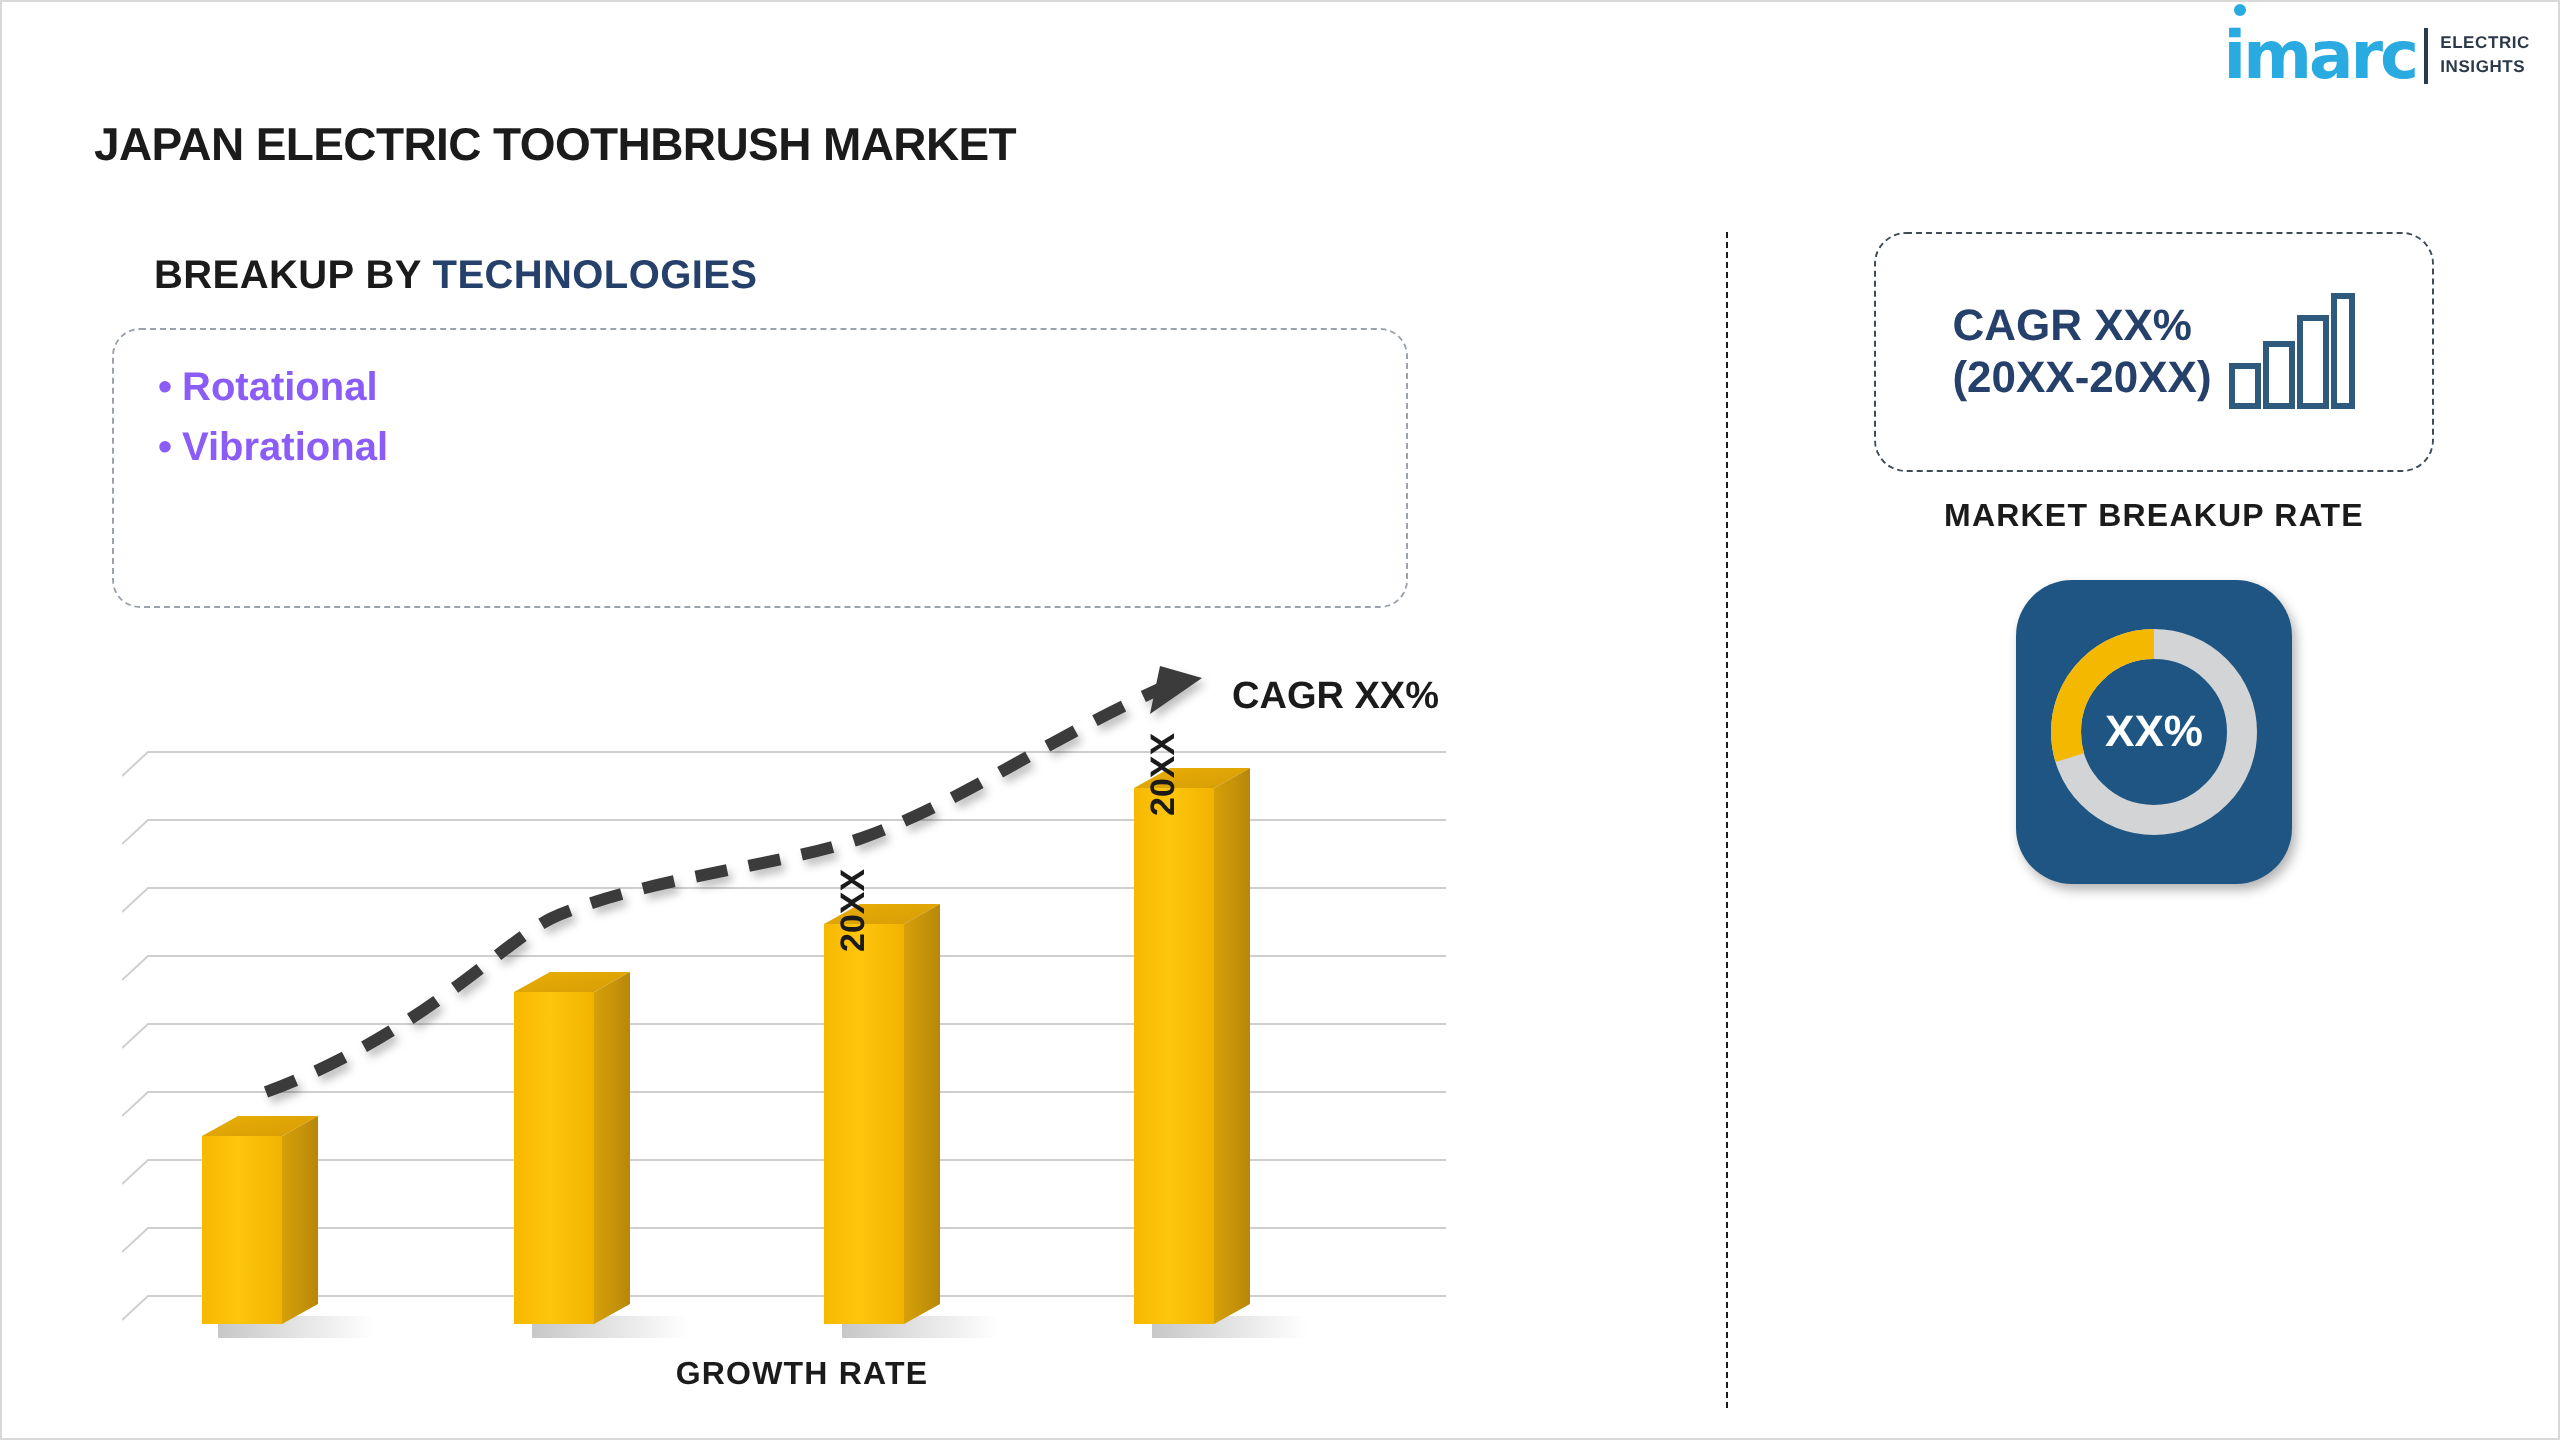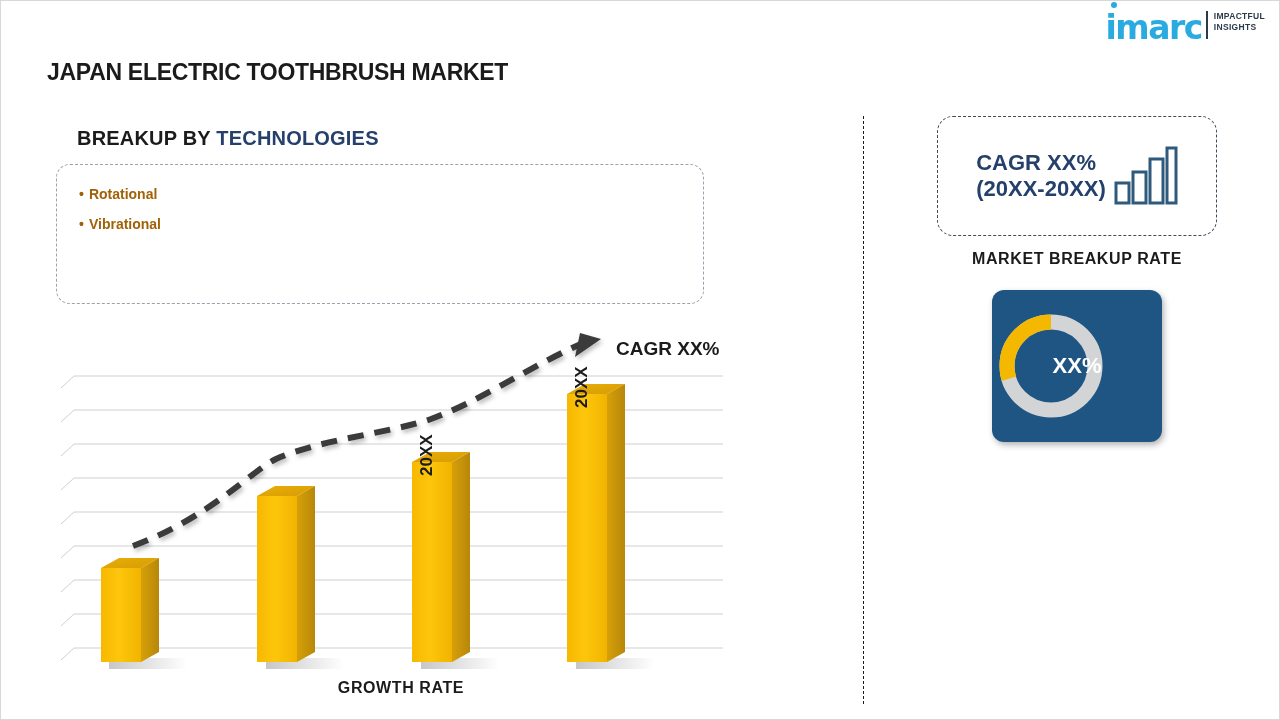--- a/index.html
+++ b/index.html
@@ -6,21 +6,21 @@
   html,body { width:1280px; height:720px; }
   body {
     font-family:"Liberation Sans", sans-serif;
     background:#ffffff;
     position:relative;
     overflow:hidden;
     border:1px solid #d8d8d8;
   }
 
   
-  #logo { position:absolute; top:10px; right:14px; display:flex; align-items:flex-start; }
+  #logo { position:absolute; top:10px; right:14px; display:flex; align-items:center; }
   #logo .wordmark {
     position:relative;
     font-size:33px; font-weight:bold; letter-spacing:-1.5px;
     color:#29ABE2; line-height:1;
     font-family:"DejaVu Sans", sans-serif;
   }
   #logo .dot {
     position:absolute; width:6px; height:6px; border-radius:50%;
     background:#29ABE2; top:-9px; left:5px;
   }
@@ -40,21 +40,21 @@
   }
   #breakup-heading .accent { color:#24406B; }
 
   
   #segment-box {
     position:absolute; left:55px; top:163px; width:648px; height:140px;
     border:1.6px dashed #9aa3ad; border-radius:14px;
   }
   #segment-list { padding:14px 0 0 22px; }
   .segment-item {
-    font-size:14px; font-weight:bold; color:#a16207;
+    font-size:20px; font-weight:bold; color:#8b5cf6;
     line-height:30px; white-space:nowrap;
   }
   .segment-item .bul { margin-right:5px; }
 
   
   #chart { position:absolute; left:60px; top:330px; width:680px; height:345px; }
   #chart svg { display:block; }
   #cagr-callout {
     position:absolute; left:555px; top:7px;
     font-size:19px; font-weight:bold; color:#1b1b1b; white-space:nowrap;
@@ -85,43 +85,43 @@
   #growth-text {
     font-size:22px; font-weight:bold; color:#24406B; line-height:1.18;
     text-align:left; white-space:nowrap;
   }
   .kpi-caption {
     text-align:center; font-size:16px; font-weight:bold; color:#1b1b1b;
     letter-spacing:.6px; margin-top:14px;
   }
 
   .kpi-card {
-    position:relative; width:170px; height:152px; margin:0 auto;
-    border-radius:12px; background:#1F5582;
+    position:relative; width:138px; height:152px; margin:0 auto;
+    border-radius:28px; background:#1F5582;
     box-shadow:2px 3px 6px rgba(0,0,0,.30);
-    display:flex; align-items:center; justify-content:flex-start;
+    display:flex; align-items:center; justify-content:center;
   }
   .kpi-center {
     position:absolute; left:0; right:0; text-align:center;
     font-size:22px; font-weight:bold; color:#ffffff;
   }
   #kpi-highest { margin-top:22px; }
   #kpi-largest { margin-top:26px; }
 </style>
 </head>
 <body>
 
 <div id="logo">
   <span class="wordmark">
     <span class="dot"></span>
     <span>imarc</span>
   </span>
   <span class="bar"></span>
   <span class="tag">
-    <div>IMPACTFUL</div>
+    <div>ELECTRIC</div>
     <div>INSIGHTS</div>
   </span>
 </div>
 
 <h1 id="page-title">JAPAN ELECTRIC TOOTHBRUSH MARKET</h1>
 
 <div id="breakup-heading">
   <span>BREAKUP BY </span><span class="accent">TECHNOLOGIES</span>
 </div>
 

